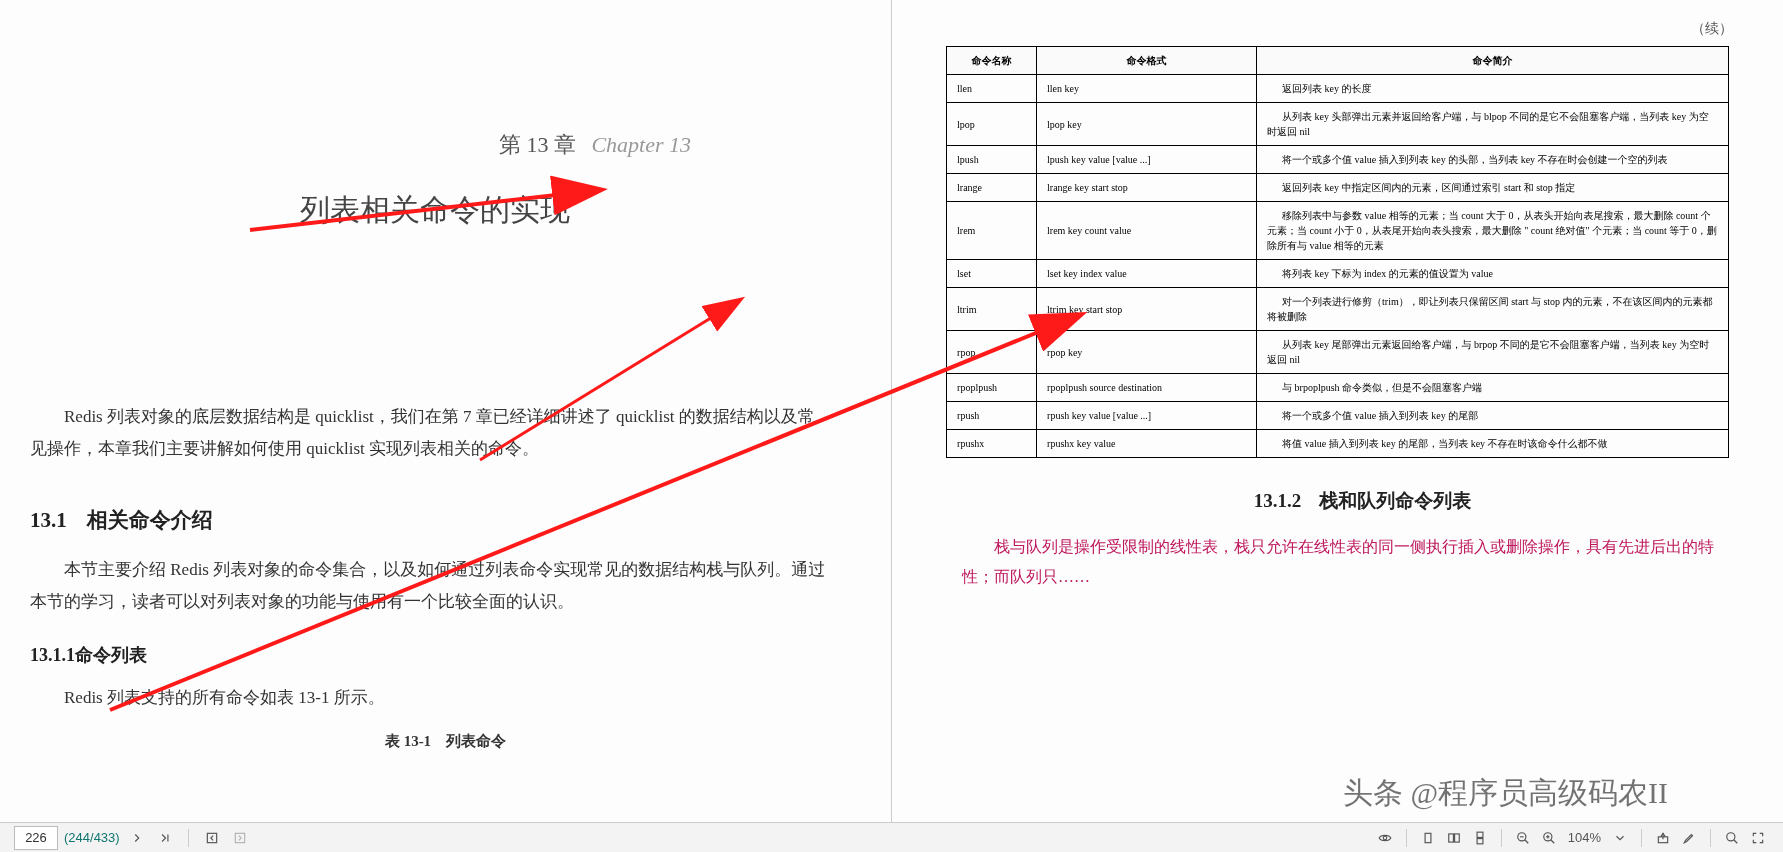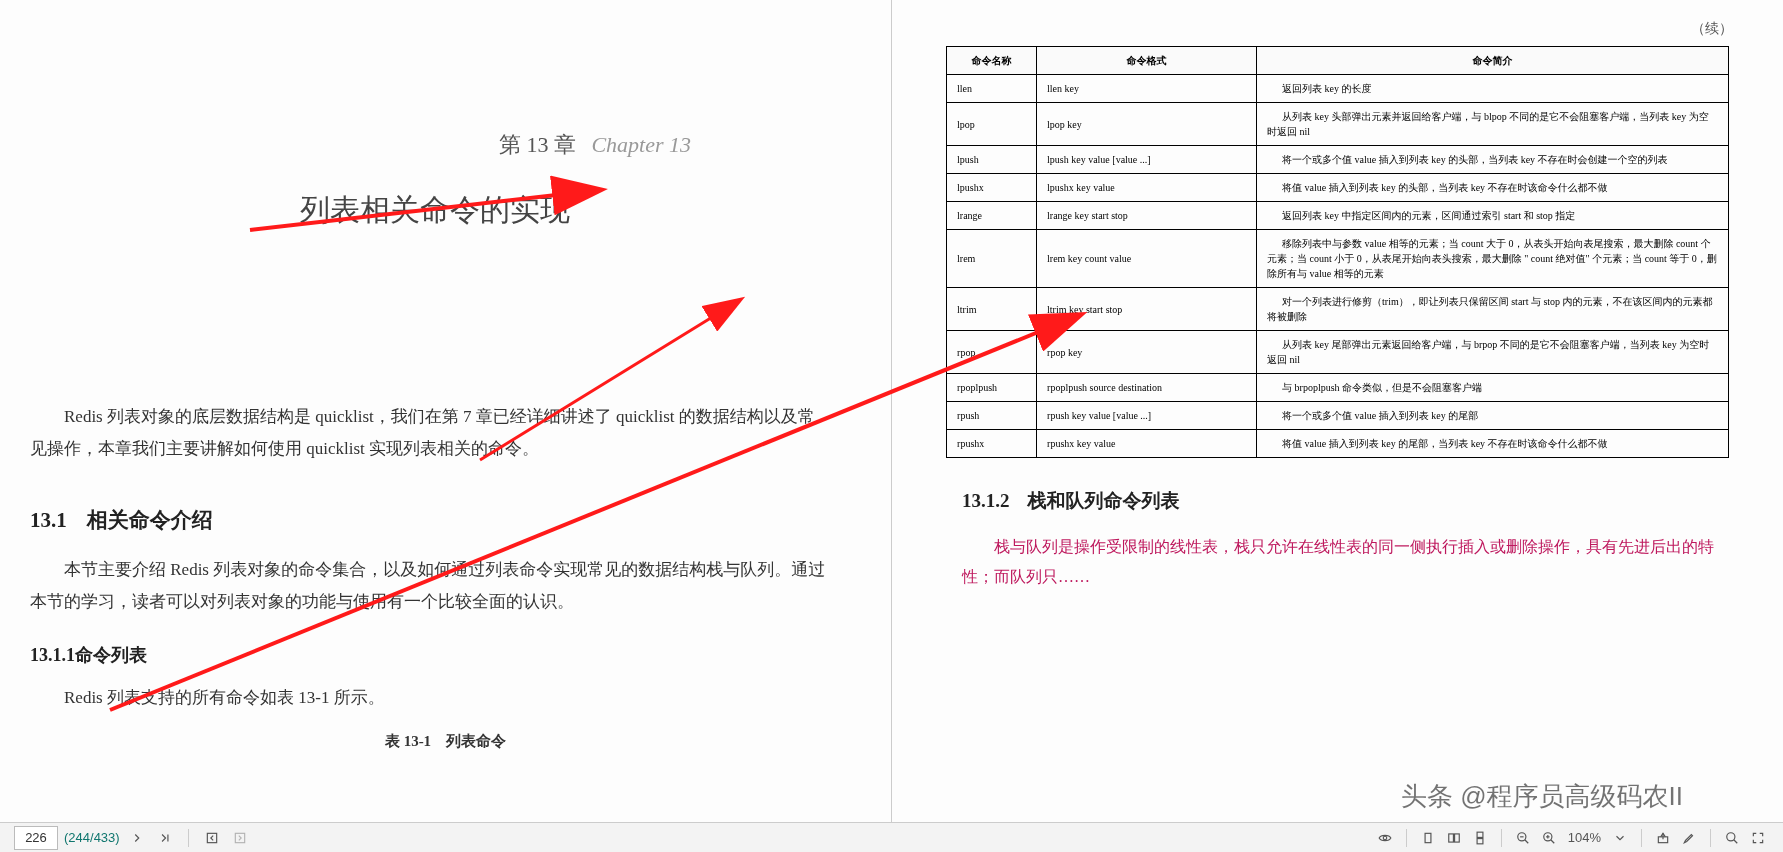--- a/index.html
+++ b/index.html
@@ -21,25 +21,25 @@
   .sub-h .num { }
   .left-body3 { margin-top: 15px; margin-left: 10px; }
   .tbl-caption { text-align: center; font-size: 15px; font-weight: bold; margin-top: 18px; color: #333; }
   .continued { text-align: right; font-size: 14px; color: #555; margin-top: 20px; margin-right: 30px; }
   table.cmd { border-collapse: collapse; width: 92%; margin: 8px auto 0 auto; font-size: 10px; }
   table.cmd th, table.cmd td { border: 1px solid #000; padding: 6px 10px; vertical-align: middle; line-height: 1.5; }
   table.cmd th { text-align: center; font-weight: bold; background: #fafafa; }
   table.cmd td.c1 { width: 90px; }
   table.cmd td.c2 { width: 220px; }
   table.cmd td.c3 { text-indent: 1.5em; }
-  .sec-h-r { font-size: 19px; font-weight: bold; color: #222; margin-top: 30px; margin-left: 50px; }
+  .sec-h-r { font-size: 19px; font-weight: bold; color: #222; margin-top: 30px; margin-left: 50px; text-align: center; }
   .sec-h-r .num { margin-right: 18px; }
   .right-body { margin: 18px 30px 0 50px; font-size: 16px; line-height: 1.9; color: #be185d; text-indent: 2em; }
   .arrow-svg { position: absolute; top: 0; left: 0; pointer-events: none; }
-  .watermark { position: absolute; right: 100px; bottom: 38px; font-size: 26px; color: rgba(0,0,0,0.55); font-family: Liberation Sans, sans-serif; font-weight: 500; }
+  .watermark { position: absolute; right: 115px; bottom: 38px; font-size: 30px; color: rgba(0,0,0,0.55); font-family: Liberation Serif, serif; font-weight: 500; }
   .badge { position: absolute; top: 6px; right: 8px; width: 30px; height: 30px; border-radius: 50%; background: #3aa0ff; display:flex; align-items:center; justify-content:center; color:#fff; font-size:14px; font-family: sans-serif; }
   .toolbar { position: absolute; left:0; right:0; bottom:0; height:30px; background:#f3f3f3; border-top:1px solid #ccc; display:flex; align-items:center; font-family: Arial, sans-serif; font-size:13px; color:#555; }
   .tb-left { display:flex; align-items:center; gap:6px; padding-left:14px; }
   .page-input { width:44px; height:24px; border:1px solid #bbb; text-align:center; font-size:13px; color:#333; }
   .page-total { color:#0f766e; margin-left:0; }
   .tb-btn { width:22px; height:22px; display:flex; align-items:center; justify-content:center; border:1px solid transparent; border-radius:3px; cursor:pointer; color:#555; }
   .tb-sep { width:1px; height:18px; background:#ccc; margin:0 6px; }
   .tb-right { margin-left:auto; display:flex; align-items:center; gap:4px; padding-right:14px; }
   .zoom-txt { margin: 0 4px; color:#555; }
   svg.ic { width:14px; height:14px; stroke:#555; stroke-width:2; fill:none; }
@@ -99,33 +99,33 @@
               <td class="c1">lpop</td>
               <td class="c2">lpop key</td>
               <td class="c3">从列表 key 头部弹出元素并返回给客户端，与 blpop 不同的是它不会阻塞客户端，当列表 key 为空时返回 nil</td>
             </tr>
             <tr>
               <td class="c1">lpush</td>
               <td class="c2">lpush key value [value ...]</td>
               <td class="c3">将一个或多个值 value 插入到列表 key 的头部，当列表 key 不存在时会创建一个空的列表</td>
             </tr>
             <tr>
-              <td class="c1">lpushx</td>
-              <td class="c2">lpushx key value</td>
-              <td class="c3">将值 value 插入到列表 key 的头部，当列表 key 不存在时该命令什么都不做</td>
-            </tr>
-            <tr>
               <td class="c1">lrange</td>
               <td class="c2">lrange key start stop</td>
               <td class="c3">返回列表 key 中指定区间内的元素，区间通过索引 start 和 stop 指定</td>
             </tr>
             <tr>
               <td class="c1">lrem</td>
               <td class="c2">lrem key count value</td>
               <td class="c3">移除列表中与参数 value 相等的元素；当 count 大于 0，从表头开始向表尾搜索，最大删除 count 个元素；当 count 小于 0，从表尾开始向表头搜索，最大删除 " count 绝对值" 个元素；当 count 等于 0，删除所有与 value 相等的元素</td>
+            </tr>
+            <tr>
+              <td class="c1">lset</td>
+              <td class="c2">lset key index value</td>
+              <td class="c3">将列表 key 下标为 index 的元素的值设置为 value</td>
             </tr>
             <tr>
               <td class="c1">ltrim</td>
               <td class="c2">ltrim key start stop</td>
               <td class="c3">对一个列表进行修剪（trim），即让列表只保留区间 start 与 stop 内的元素，不在该区间内的元素都将被删除</td>
             </tr>
             <tr>
               <td class="c1">rpop</td>
               <td class="c2">rpop key</td>
               <td class="c3">从列表 key 尾部弹出元素返回给客户端，与 brpop 不同的是它不会阻塞客户端，当列表 key 为空时返回 nil</td>

